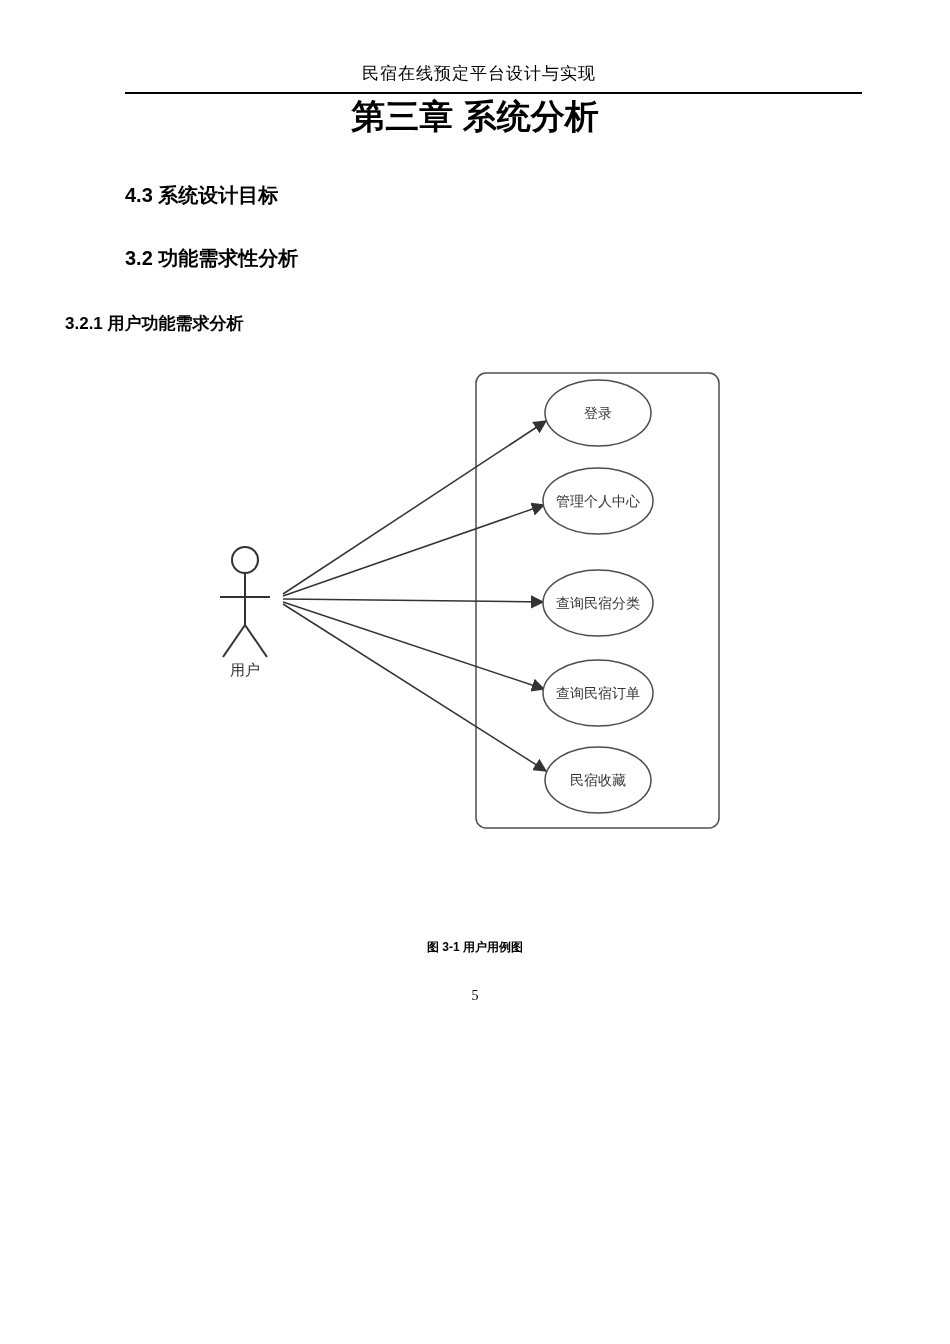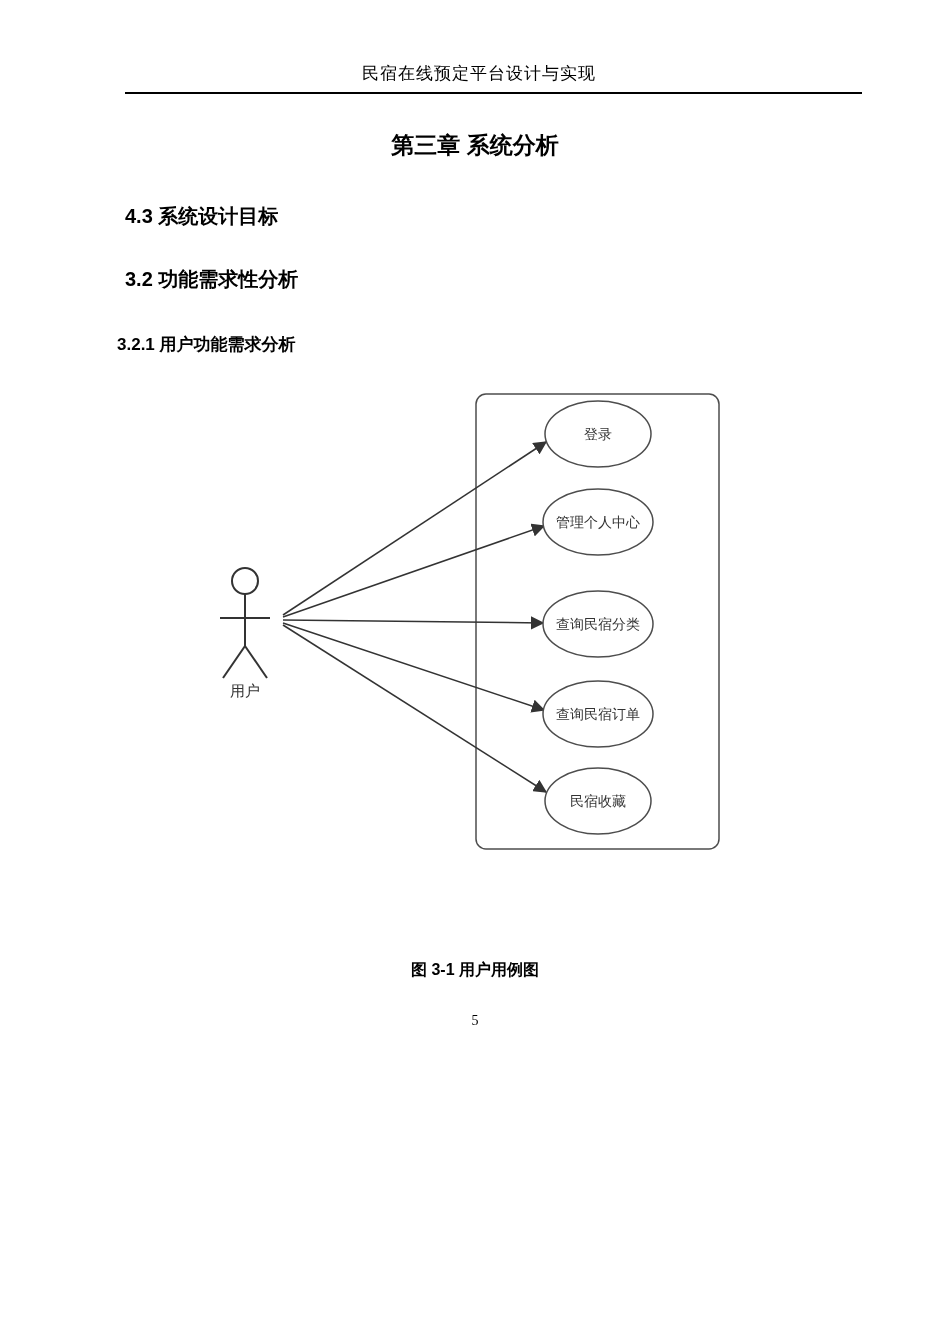--- a/index.html
+++ b/index.html
@@ -19,44 +19,43 @@
     text-align: center;
     font-size: 17px;
     letter-spacing: 1px;
     padding-left: 8px;
   }
   .header-rule {
     margin: 7px 88px 0 125px;
     border-bottom: 2px solid #000000;
   }
   .chapter-title {
-    margin-top: 36px;
     text-align: center;
     font-family: "Liberation Sans", sans-serif;
-    font-size: 23px;
+    font-size: 34px;
     font-weight: bold;
   }
   .section-heading {
     margin: 42px 88px 0 125px;
     font-family: "Liberation Sans", sans-serif;
     font-size: 20px;
     font-weight: bold;
   }
   .body-paragraph {
     margin: 24px 88px 0 125px;
     font-size: 17.5px;
     line-height: 37px;
     text-indent: 2em;
     text-align: justify;
   }
   .section-heading.second {
     margin-top: 36px;
   }
   .subsection-heading {
-    margin: 40px 88px 0 117px;
+    margin: 40px 88px 0 65px;
     font-family: "Liberation Sans", sans-serif;
     font-size: 17px;
     font-weight: bold;
   }
   .body-paragraph.second {
     margin-top: 18px;
   }
   .diagram {
     display: block;
     margin-top: 28px;
@@ -90,21 +89,21 @@
     fill: #333333;
   }
   .diagram .arrows line {
     stroke: #333333;
     stroke-width: 1.5;
   }
   .figure-caption {
     margin-top: 96px;
     text-align: center;
     font-family: "Liberation Sans", sans-serif;
-    font-size: 16px;
+    font-size: 12px;
     font-weight: bold;
   }
   .page-number {
     margin-top: 32px;
     text-align: center;
     font-size: 14px;
   }
 </style>
 </head>
 <body>

